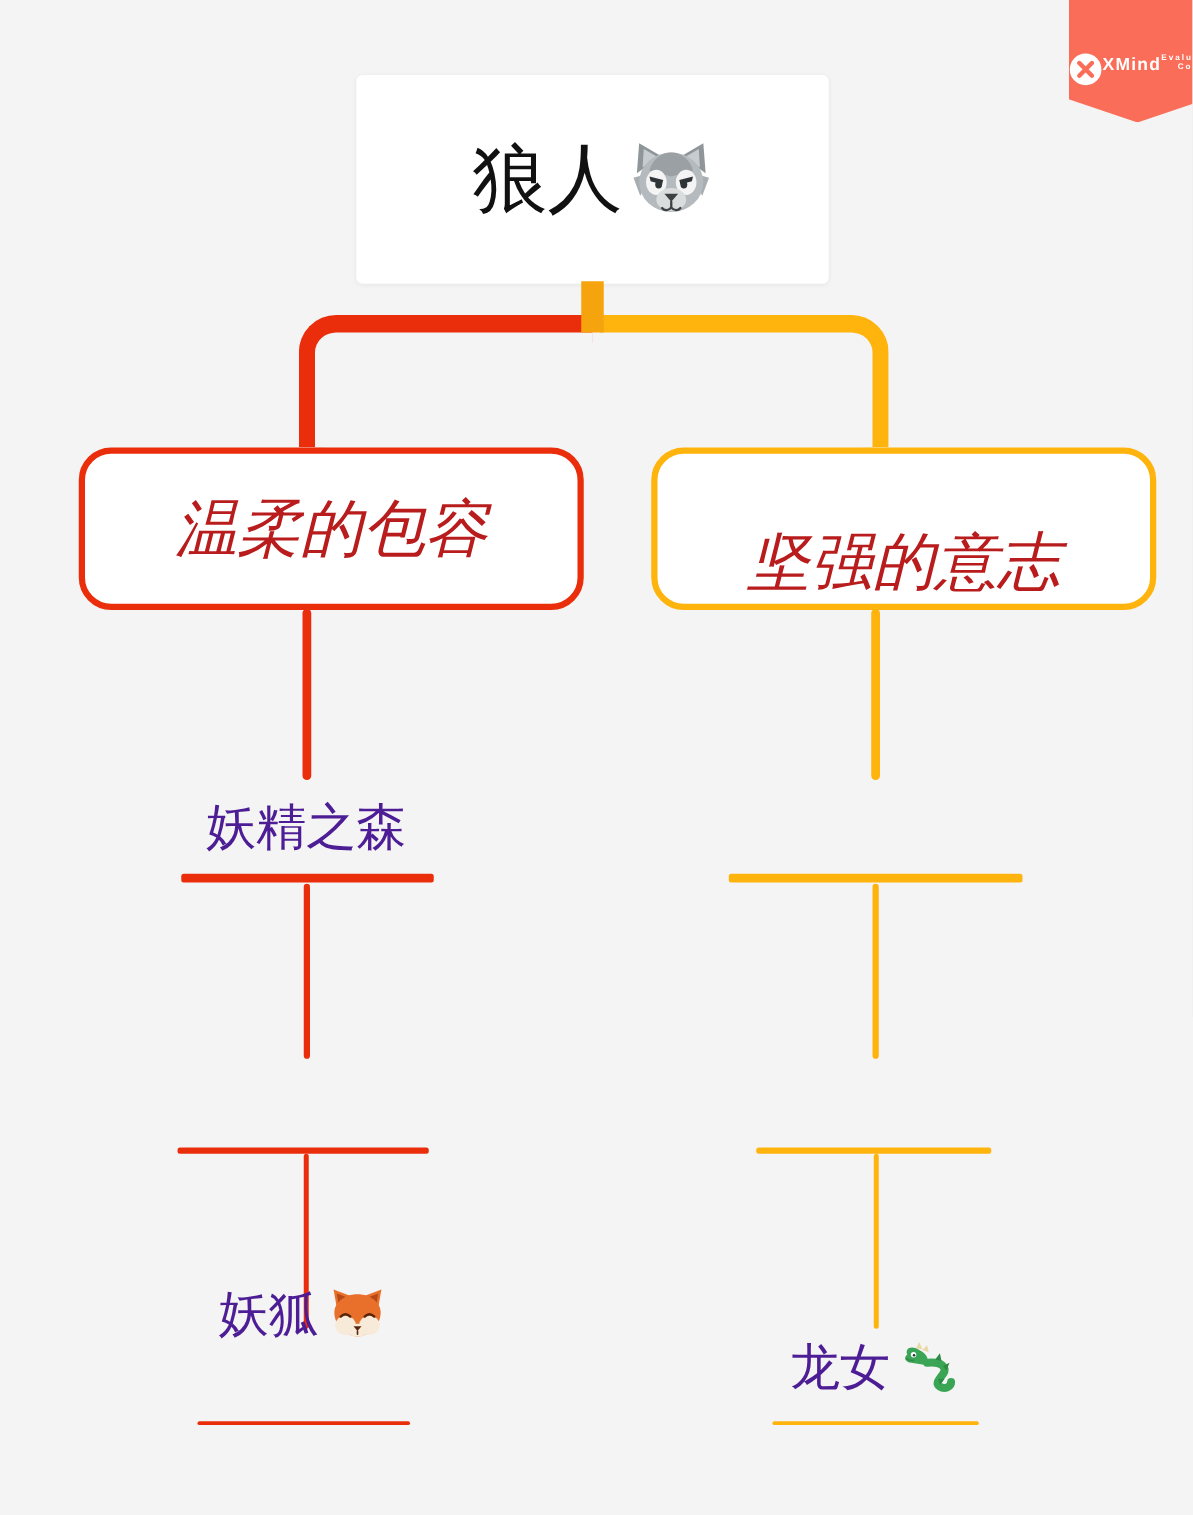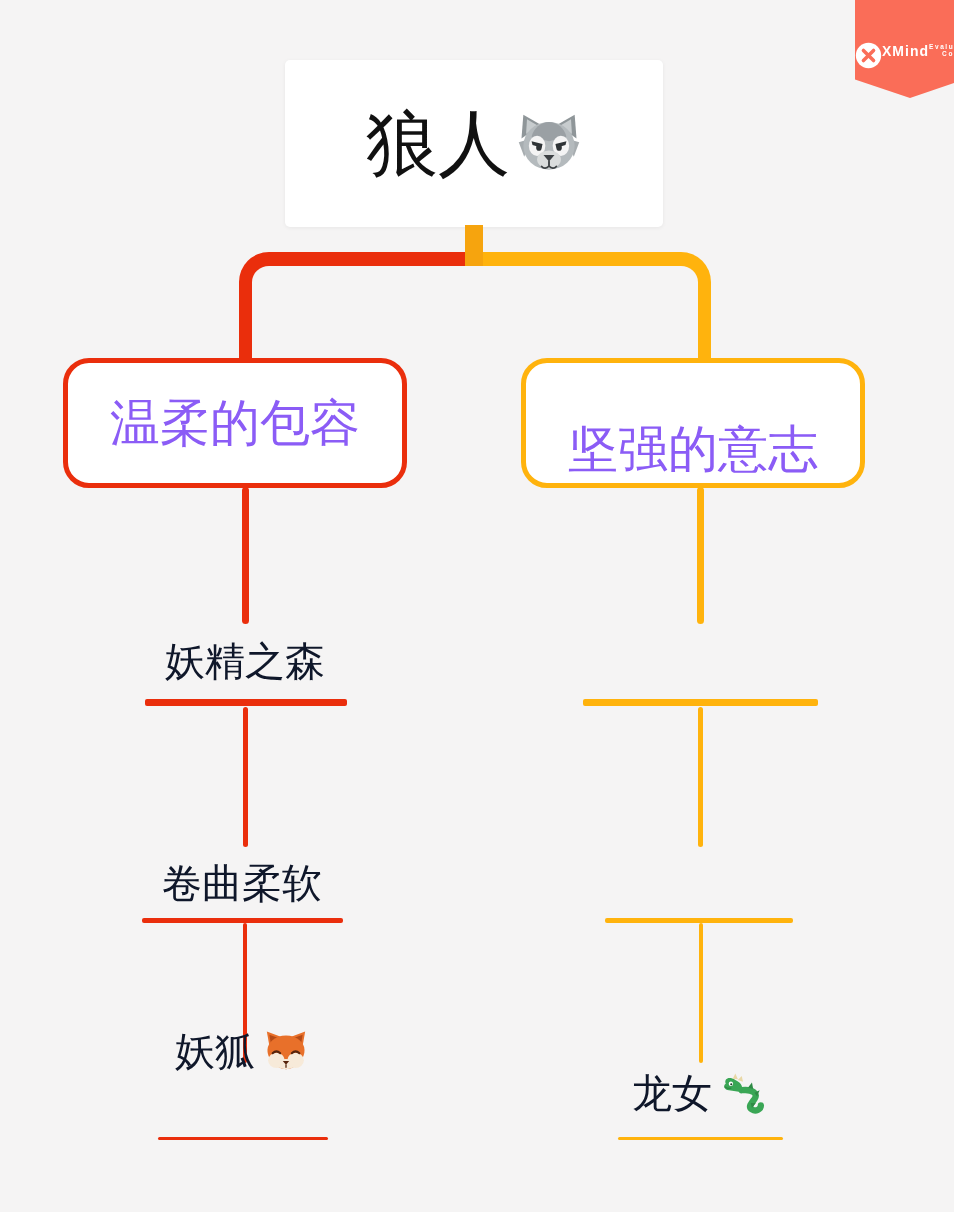--- a/index.html
+++ b/index.html
@@ -24,33 +24,33 @@
   }
   .badge-logo{margin-top:12px;width:27px;height:27px;}
   .badge-name{margin-top:4px;font-size:14px;letter-spacing:1px;font-weight:bold;}
   .badge-sub{margin-top:2px;font-size:6.5px;letter-spacing:1.6px;font-weight:bold;}
   
   .root-node{
     position:absolute;left:285px;top:60px;width:378px;height:167px;
     background:#fff;border-radius:5px;
     box-shadow:0 1px 4px rgba(0,0,0,0.06);
     display:flex;align-items:center;justify-content:center;
-    font-size:72px;color:#111;font-weight:500;
+    font-size:60px;color:#111;font-weight:500;
   }
   .root-node .icon{width:66px;height:66px;margin-left:6px;}
   .branch-node{
-    position:absolute;top:358px;width:344px;height:130px;
+    position:absolute;top:358px;width:404px;height:130px;
     background:#fff;border-radius:26px;box-sizing:border-box;
     display:flex;align-items:center;justify-content:center;
-    font-size:50px;color:#8b5cf6;
+    font-size:50px;color:#b91c1c;font-style:italic;
   }
   .branch-left{left:63px;border:5px solid #EA2E0C;}
   .branch-right{left:521px;border:5px solid #FFB30D;align-items:flex-end;}
   .sub-topic{
-    position:absolute;white-space:nowrap;color:#0f172a;font-size:40px;
+    position:absolute;white-space:nowrap;color:#4c1d95;font-size:40px;
     transform:translateX(-50%);
     display:flex;align-items:center;
   }
   .sub-topic .icon{width:46px;height:46px;margin-left:8px;}
   
   .conn{position:absolute;}
   .stub{left:465px;top:225px;width:18px;height:41px;background:#F6A40E;z-index:3;}
   .elbow-left{
     left:239px;top:252px;width:235px;height:106px;box-sizing:border-box;
     border-top:14px solid #EA2E0C;border-left:13px solid #EA2E0C;
@@ -140,23 +140,20 @@
   <div class="branch-node branch-left">
     <span>温柔的包容</span>
   </div>
   <div class="branch-node branch-right">
     <span>坚强的意志</span>
   </div>
 
   <div class="sub-topic l-t1">
     <span>妖精之森</span>
   </div>
-  <div class="sub-topic l-t2">
-    <span>卷曲柔软</span>
-  </div>
   <div class="sub-topic l-t3">
     <span>妖狐</span>
     <span class="icon">
       <svg viewBox="0 0 72 72" width="46" height="46">
         <polygon points="6,4 30,13 11,32" fill="#e8702a"></polygon>
         <polygon points="66,4 42,13 61,32" fill="#e8702a"></polygon>
         <polygon points="10,9 26,15 13,27" fill="#b54a16"></polygon>
         <polygon points="62,9 46,15 59,27" fill="#b54a16"></polygon>
         <path d="M36 10 C19 10 7 21 7 33 C7 49 22 63 36 63 C50 63 65 49 65 33 C65 21 53 10 36 10 Z" fill="#e8702a"></path>
         <ellipse cx="21" cy="49" rx="13" ry="12" fill="#f7ead9"></ellipse>

